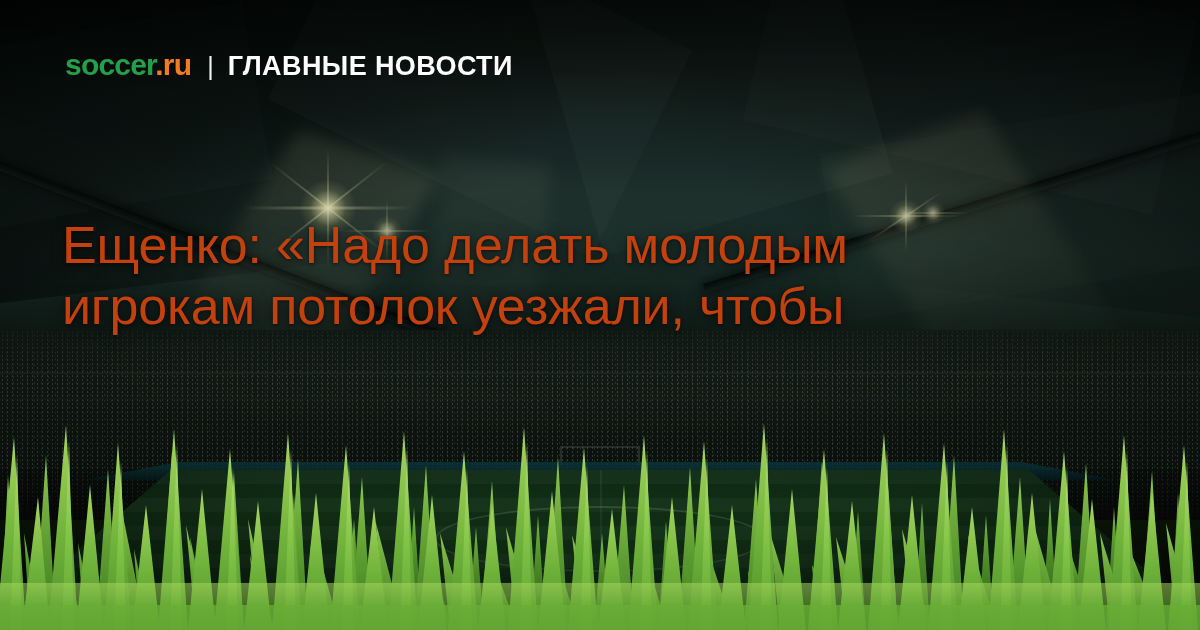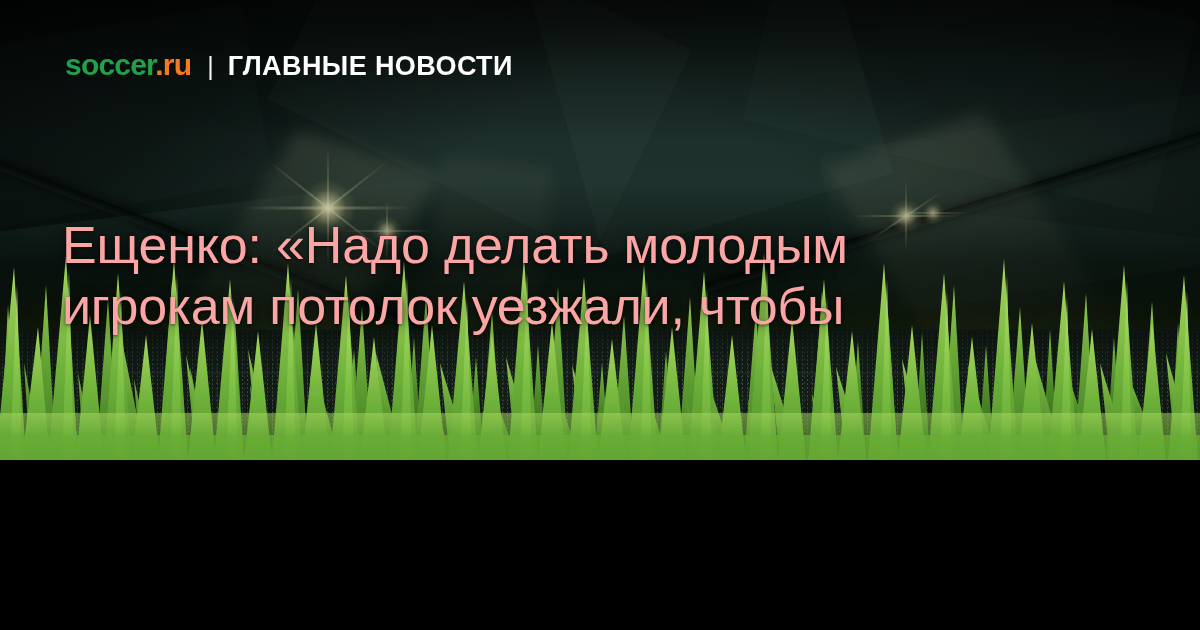--- a/index.html
+++ b/index.html
@@ -6,21 +6,21 @@
   html,body { background:#000; }
 
   body {
     width:1200px; height:630px;
     font-family:"Liberation Sans", sans-serif;
     overflow:hidden;
   }
 
   .poster {
     position:relative;
-    width:1200px; height:460px;
+    width:1200px; height:630px;
     overflow:hidden;
     background:#0a110c;
   }
 
   
   .bg { position:absolute; inset:0; overflow:hidden; }
 
   
   .bg-base {
     position:absolute; inset:0;
@@ -211,21 +211,21 @@
     margin:0 14px 0 16px; line-height:1; opacity:.95;
   }
   .kicker {
     color:#ffffff; font-size:27px; font-weight:bold;
     letter-spacing:.4px; line-height:1;
   }
 
   .headline {
     position:absolute; left:62px; top:215px;
     width:980px;
-    color:#fca5a5;
+    color:#c2410c;
     font-size:52px;
     font-weight:400;
     line-height:61px;
     letter-spacing:-0.2px;
     text-shadow:0 2px 14px rgba(0,0,0,.55), 0 1px 3px rgba(0,0,0,.5);
   }
   .headline .ln { display:block; }
 </style>
 </head>
 <body>

